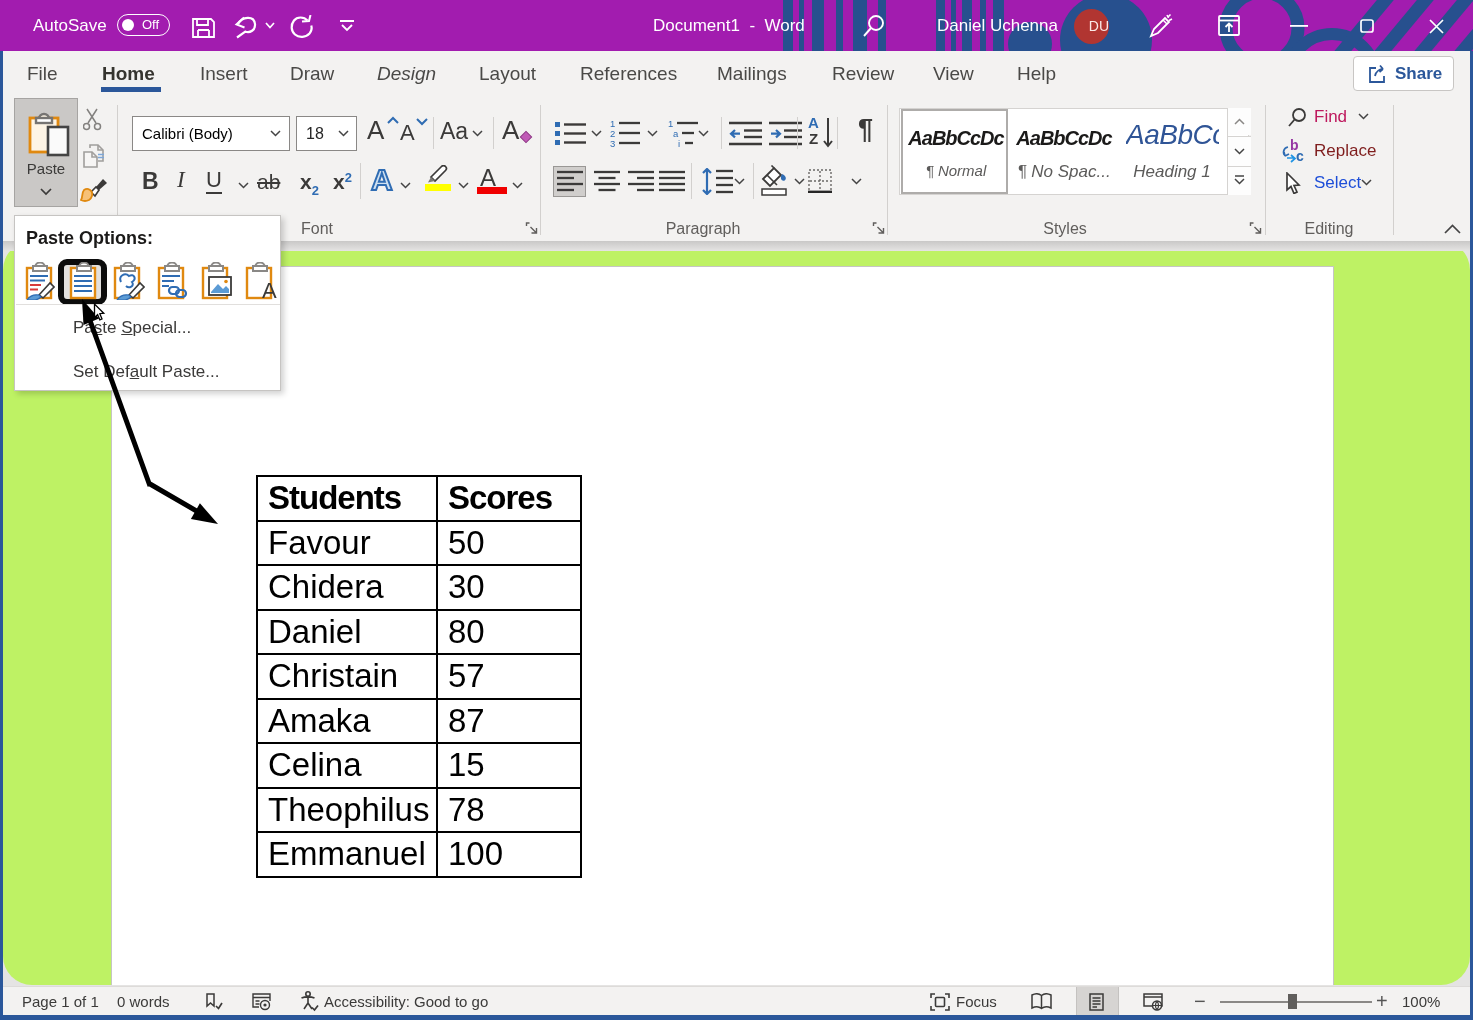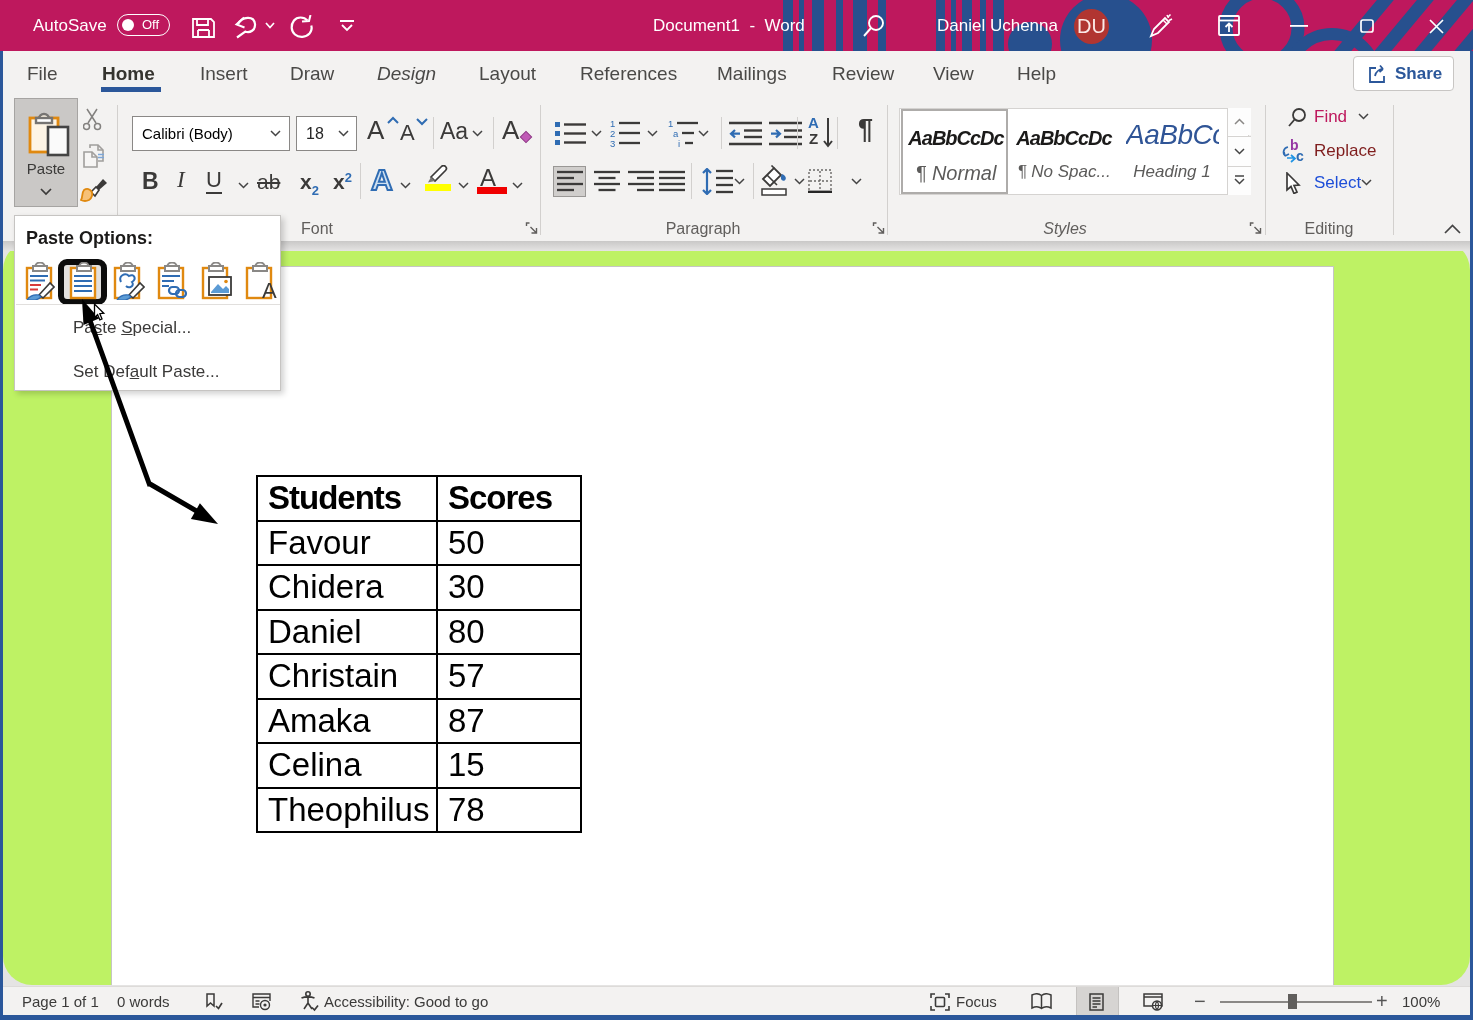--- a/index.html
+++ b/index.html
@@ -1,19 +1,19 @@
 <!DOCTYPE html>
 <html><head>
 <meta charset="utf-8">
 <style>
 html,body{margin:0;padding:0;}
 body{width:1473px;height:1020px;overflow:hidden;font-family:"Liberation Sans",sans-serif;}
 #app{position:relative;width:1473px;height:1020px;background:#e5e4e3;}
 
-#titlebar{position:absolute;left:0;top:0;width:1473px;height:51px;background:#be185d;color:#fff;}
+#titlebar{position:absolute;left:0;top:0;width:1473px;height:51px;background:#a21caf;color:#fff;}
 #titlebar .txt{position:absolute;color:#fff;white-space:nowrap;}
 
 #bleft{position:absolute;left:0;top:51px;width:3px;height:969px;background:#2b579a;}
 #bright{position:absolute;right:0;top:51px;width:3px;height:969px;background:#2b579a;}
 #bbottom{position:absolute;left:0;top:1015px;width:1473px;height:5px;background:#2b579a;}
 
 #tabrow{position:absolute;left:3px;top:51px;width:1467px;height:46px;background:#f3f2f1;}
 .tab{position:absolute;top:0;height:46px;line-height:46px;font-size:19px;color:#4a4947;}
 
 #ribbon{position:absolute;left:3px;top:97px;width:1467px;height:144px;background:#f3f2f1;}
@@ -87,21 +87,21 @@
     </svg>
     <svg class="icon" style="left:339px;top:20px" width="16" height="12" viewBox="0 0 16 12" fill="none" stroke="#fff" stroke-width="1.8">
       <path d="M1 1 L15 1 M3 5 l5 5 l5 -5"></path>
     </svg>
     <div class="txt" style="left:653px;top:0;height:51px;line-height:51px;font-size:17px;">Document1&nbsp;&nbsp;-&nbsp;&nbsp;Word</div>
     <svg class="icon" style="left:862px;top:14px" width="24" height="24" viewBox="0 0 24 24" fill="none" stroke="#fff" stroke-width="1.9">
       <circle cx="14" cy="9" r="7"></circle>
         <path d="M9 14 L2 22"></path>
     </svg>
     <div class="txt" style="left:937px;top:0;height:51px;line-height:51px;font-size:17px;">Daniel Uchenna</div>
-    <div style="position:absolute;left:1074px;top:9px;width:35px;height:35px;border-radius:50%;background:#b13531;text-align:center;line-height:35px;font-size:20px;color:#fbe9e7;">DU</div>
+    <div style="position:absolute;left:1074px;top:9px;width:35px;height:35px;border-radius:50%;background:#b13531;text-align:right;line-height:35px;font-size:14px;color:#fbe9e7;">DU</div>
     <svg class="icon" style="left:1148px;top:13px" width="26" height="26" viewBox="0 0 26 26" fill="none" stroke="#fff" stroke-width="1.8">
       <path d="M3 23 L6 16 L17 5 L21 9 L10 20 Z"></path>
       <path d="M15 7 L19 11" stroke-width="1.4"></path>
       <path d="M19 2 l1.5 3 M24 6 l-3 1.5 M22.5 1.5 l-2 2" stroke-width="1.6"></path>
     </svg>
     <svg class="icon" style="left:1218px;top:15px" width="22" height="21" viewBox="0 0 22 21" fill="none" stroke="#fff" stroke-width="1.8">
       <rect x="1" y="1" width="20" height="19" rx="1"></rect>
       <path d="M1 5.5 L21 5.5"></path>
       <path d="M11 17 L11 9 M7.5 12 L11 8.5 L14.5 12"></path>
     </svg>
@@ -374,38 +374,38 @@
       </svg>
     <div class="glabel" style="left:640px;width:120px;">Paragraph</div>
     <svg class="launcher" style="left:869px;top:125px" width="14" height="14" viewBox="0 0 14 14" fill="none" stroke="#605e5c" stroke-width="1.4">
       <path d="M1 4 L1 1 L4 1 M5 5 L11 11 M11 6 L11 11 L6 11"></path>
     </svg>
     <div class="vdiv" style="left:884px;"></div>
 
     <div style="position:absolute;left:896px;top:11px;width:350px;height:87px;background:#fff;border:1px solid #d5d3d1;box-sizing:border-box;font-style:italic;">
       <div style="position:absolute;left:1px;top:0px;width:107px;height:85px;border:2px solid #aeacaa;box-shadow:inset 0 0 0 2px #fff;box-sizing:border-box;"></div>
       <div style="position:absolute;left:8px;top:18px;width:96px;text-align:center;font-size:20px;font-weight:bold;color:#1b1a19;letter-spacing:-1px;">AaBbCcDc</div>
-      <div style="position:absolute;left:8px;top:53px;width:96px;text-align:center;font-size:20px;color:#5c5b5a;">¶ Normal</div>
+      <div style="position:absolute;left:8px;top:53px;width:96px;text-align:center;font-size:15px;color:#5c5b5a;">¶ Normal</div>
       <div style="position:absolute;left:113px;top:18px;width:102px;text-align:center;font-size:20px;font-weight:bold;color:#1b1a19;letter-spacing:-1px;">AaBbCcDc</div>
       <div style="position:absolute;left:113px;top:53px;width:102px;text-align:center;font-size:17px;color:#5c5b5a;">¶ No Spac...</div>
       <div style="position:absolute;left:226px;top:10px;width:93px;font-size:28px;color:#2f5496;letter-spacing:-0.5px;white-space:nowrap;overflow:hidden;">AaBbCc</div>
       <div style="position:absolute;left:222px;top:53px;width:100px;text-align:center;font-size:17px;color:#5c5b5a;">Heading 1</div>
       <div style="position:absolute;left:327px;top:-1px;width:23px;height:87px;border-left:1px solid #d5d3d1;">
         <div style="position:absolute;left:0;top:0;width:23px;height:27px;background:#fdfdfd;text-align:center;"><svg style="margin-top:10px" width="11" height="7" viewBox="0 0 11 7" fill="none" stroke="#8a8886" stroke-width="1.5">
               <path d="M1 6 L5.5 1.5 L10 6"></path>
             </svg></div>
         <div style="position:absolute;left:0;top:28px;width:23px;height:29px;border-top:1px solid #d5d3d1;background:#fdfdfd;text-align:center;"><svg style="margin-top:11px" width="11" height="7" viewBox="0 0 11 7" fill="none" stroke="#444" stroke-width="1.5">
               <path d="M1 1 L5.5 5.5 L10 1"></path>
             </svg></div>
         <div style="position:absolute;left:0;top:58px;width:23px;height:28px;border-top:1px solid #d5d3d1;background:#fdfdfd;text-align:center;"><svg style="margin-top:8px" width="11" height="10" viewBox="0 0 11 10" fill="none" stroke="#444" stroke-width="1.5">
               <path d="M1 1 L10 1 M1 4 L5.5 8.5 L10 4"></path>
             </svg></div>
       </div>
     </div>
-    <div class="glabel" style="left:1002px;width:120px;font-style:italic;">Styles</div>
+    <div class="glabel" style="left:1002px;width:120px;">Styles</div>
     <svg class="launcher" style="left:1246px;top:125px" width="14" height="14" viewBox="0 0 14 14" fill="none" stroke="#605e5c" stroke-width="1.4">
       <path d="M1 4 L1 1 L4 1 M5 5 L11 11 M11 6 L11 11 L6 11"></path>
     </svg>
     <div class="vdiv" style="left:1262px;"></div>
 
     <svg style="position:absolute;left:1285px;top:11px" width="18" height="19" viewBox="0 0 18 19" fill="none" stroke="#3b3a39" stroke-width="1.8">
         <circle cx="11" cy="7" r="6"></circle>
         <path d="M7 11 L1 18"></path>
       </svg>
     <div style="position:absolute;left:1311px;top:9px;height:22px;line-height:22px;font-size:17px;color:#be185d;">Find</div>
@@ -461,20 +461,24 @@
               <td class="c1">Amaka</td>
               <td>87</td>
             </tr>
         <tr>
               <td class="c1">Celina</td>
               <td>15</td>
             </tr>
         <tr>
               <td class="c1">Theophilus</td>
               <td>78</td>
+            </tr>
+        <tr>
+              <td class="c1">Emmanuel</td>
+              <td>100</td>
             </tr>
       </tbody>
         </table>
     </div>
   </div>
   <div id="panel">
     <div style="position:absolute;left:11px;top:12px;font-size:18px;font-weight:bold;color:#1b1a19;">Paste Options:</div>
     <div style="position:absolute;left:43px;top:43px;width:49px;height:46px;background:#e2e0de;border:6px solid #0c0c0c;border-radius:9px;box-sizing:border-box;"></div>
     <svg style="position:absolute;left:10px;top:46px" width="30" height="38" viewBox="0 0 30 38">
       <rect x="2" y="6" width="24" height="30" fill="#fff" stroke="#e08910" stroke-width="2.4"></rect>

